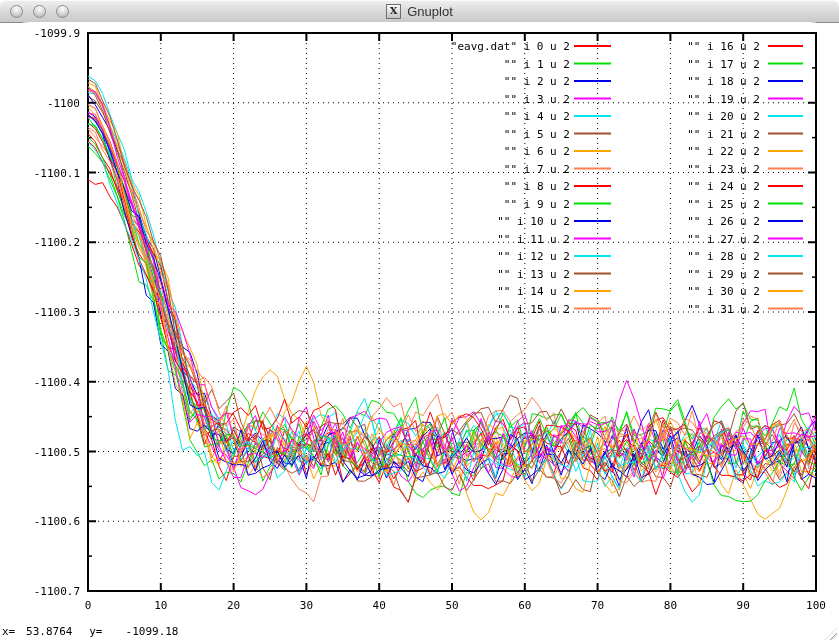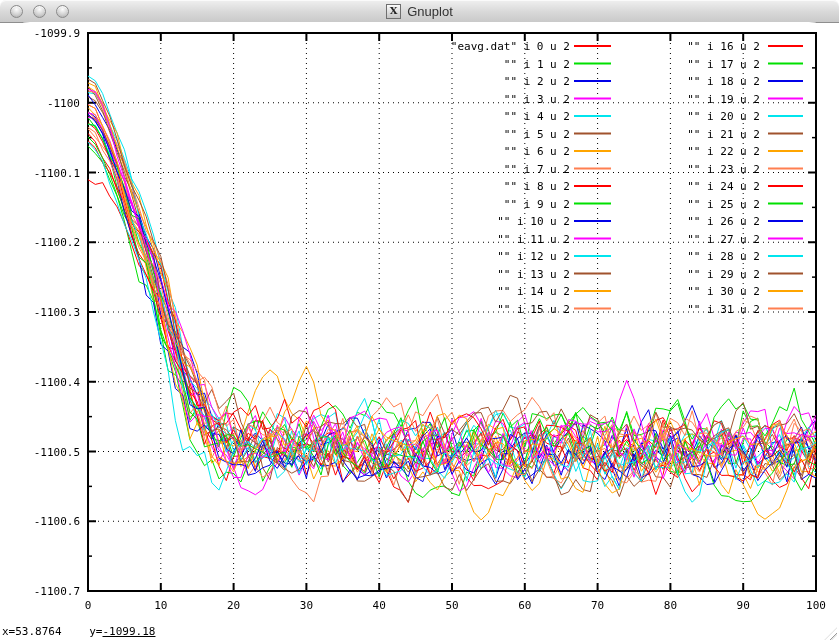--- a/index.html
+++ b/index.html
@@ -34,22 +34,22 @@
   }
   
   .canvas{position:absolute;top:22px;left:0;width:839px;height:620px;background:#ffffff;border-radius:30px;}
   svg text{font-family:"DejaVu Sans Mono",monospace;font-size:11px;fill:#000;}
   
   .statusbar{
     position:absolute;left:2px;bottom:3px;height:14px;
     font-size:11px;color:#000;white-space:pre;
   }
   .statusbar .lbl{display:inline-block;}
-  .statusbar .val{display:inline-block;width:68px;text-align:left;}
-  .statusbar .val2{display:inline-block;width:76px;text-align:left;text-decoration:underline;}
+  .statusbar .val{display:inline-block;width:68px;text-align:center;}
+  .statusbar .val2{display:inline-block;width:76px;text-align:right;}
   .statusbar .gap{display:inline-block;width:6px;}
   
   .grip{
     position:absolute;right:2px;bottom:2px;width:13px;height:13px;
     background:repeating-linear-gradient(135deg,transparent 0 3px,#9a9a9a 3px 4px,#e8e8e8 4px 5px);
     clip-path:polygon(100% 0,100% 100%,0 100%);
   }
 </style>
 </head>
 <body>

